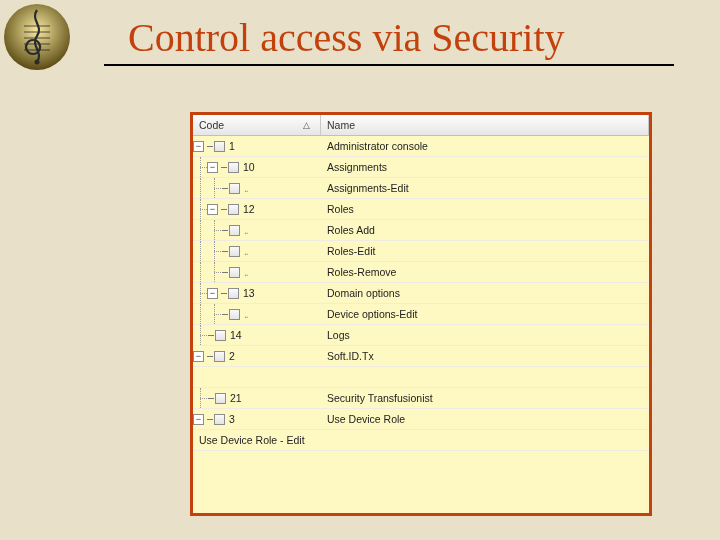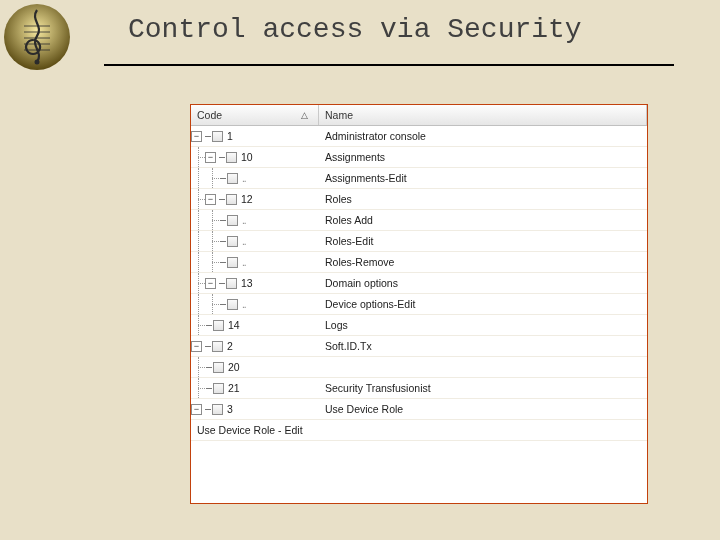--- a/index.html
+++ b/index.html
@@ -1,20 +1,20 @@
 <!DOCTYPE html>
 <html><head>
 <meta charset="utf-8">
 <style>
   html,body{margin:0;padding:0;width:720px;height:540px;background:#e8e0c8;font-family:Verdana,Geneva,sans-serif;overflow:hidden}
   .slide{width:720px;height:540px;position:relative}
-  .title{font-family:Liberation Mono, monospace;font-size:28px;color:#404040;position:absolute;top:14px;left:128px}
+  .title{font-family:Liberation Serif, serif;font-size:40px;color:#c2410c;position:absolute;top:14px;left:128px}
   .rule{position:absolute;top:64px;left:104px;width:570px;height:0;border-top:2px solid #000}
   .logo{position:absolute;top:2px;left:2px;width:70px;height:70px}
-  .panel{position:absolute;top:104px;left:190px;width:456px;height:398px;background:#ffffff;border:1px solid #c2410c;overflow:hidden}
+  .panel{position:absolute;top:112px;left:190px;width:456px;height:398px;background:#fef9c3;border:3px solid #c2410c;overflow:hidden}
   .cols{display:flex;height:20px;background:linear-gradient(#fdfdfd,#e6e6e6);border-bottom:1px solid #c0c0c0;font-size:10.5px;color:#333}
   .colh{display:flex;align-items:center;border-right:1px solid #c9c9c9;padding:0 6px;box-sizing:border-box}
   .colh.code{width:128px;justify-content:space-between}
   .colh.name{flex:1}
   .sort{font-size:9px;color:#555;margin-right:4px}
   .rows{}
   .row{display:flex;align-items:center;height:20px;font-size:10.5px;color:#222;border-bottom:1px solid #f0ece2}
   .row:nth-child(even){}
   .cell-code{width:128px;display:flex;align-items:center;position:relative;height:20px}
   .cell-name{flex:1;padding-left:6px}
@@ -199,29 +199,20 @@
         <div class="row">
           <div class="cell-code">
             <span class="exp">−</span>
             <span class="dash"></span>
             <span class="chk"></span>
             <span class="codetxt">2</span>
           </div>
           <div class="cell-name">Soft.ID.Tx</div>
         </div>
         <div class="row">
-          <div class="cell-code">
-            <span class="ind">
-              <span class="vline"></span>
-              <span class="hline"></span>
-            </span>
-            <span class="dash"></span>
-            <span class="chk"></span>
-            <span class="codetxt">20</span>
-          </div>
         </div>
         <div class="row">
           <div class="cell-code">
             <span class="ind">
               <span class="vline"></span>
               <span class="hline"></span>
             </span>
             <span class="dash"></span>
             <span class="chk"></span>
             <span class="codetxt">21</span>

